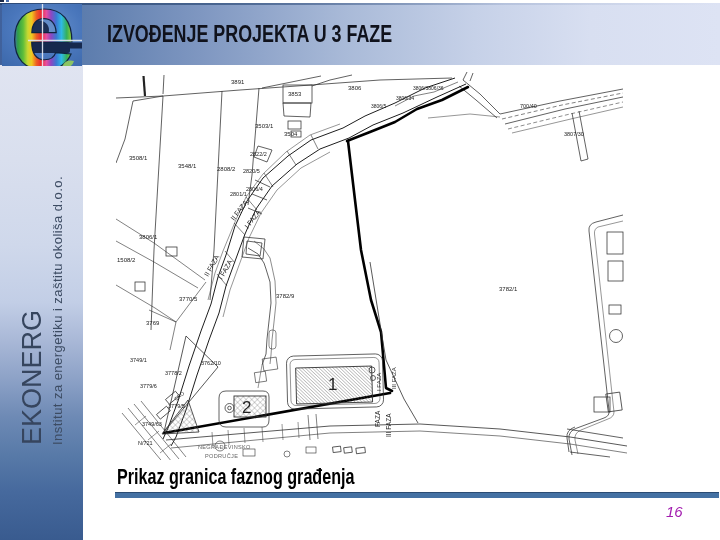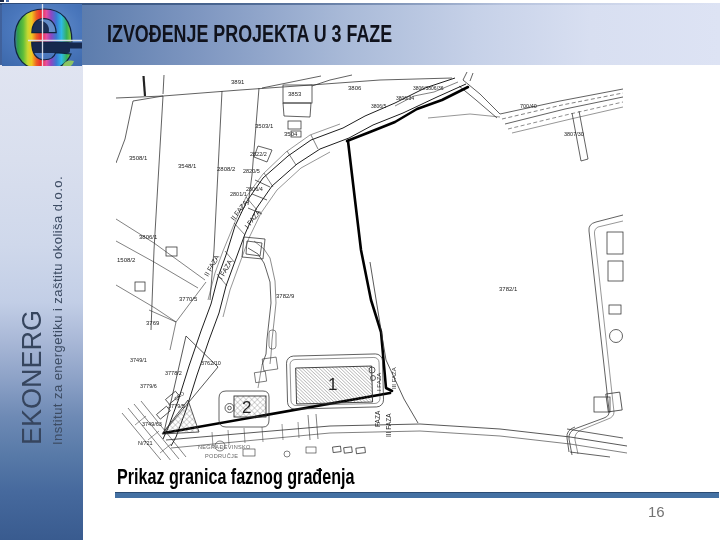--- a/index.html
+++ b/index.html
@@ -300,13 +300,13 @@
   <text font-size="6.5" transform="translate(380,427) rotate(-90)">FAZA</text>
   <text font-size="6.5" transform="translate(391,437) rotate(-90)">III FAZA</text>
 </g>
 </svg>
 
 <div class="abs" style="left:117px;top:465px;font-size:21.5px;font-weight:bold;color:#000;
   transform:scaleX(0.75);transform-origin:0 0;white-space:nowrap;">Prikaz granica faznog građenja</div>
 
 <div class="abs" style="left:115px;top:492px;width:604px;height:5px;background:#4471a3;border-top:1px solid #2a4b73;"></div>
 
-<div class="abs" style="left:648px;top:503px;font-size:15px;color:#737373;">16</div>
+<div class="abs" style="left:666px;top:503px;font-size:15px;color:#a21caf;font-style:italic;">16</div>
 
 </body></html>

